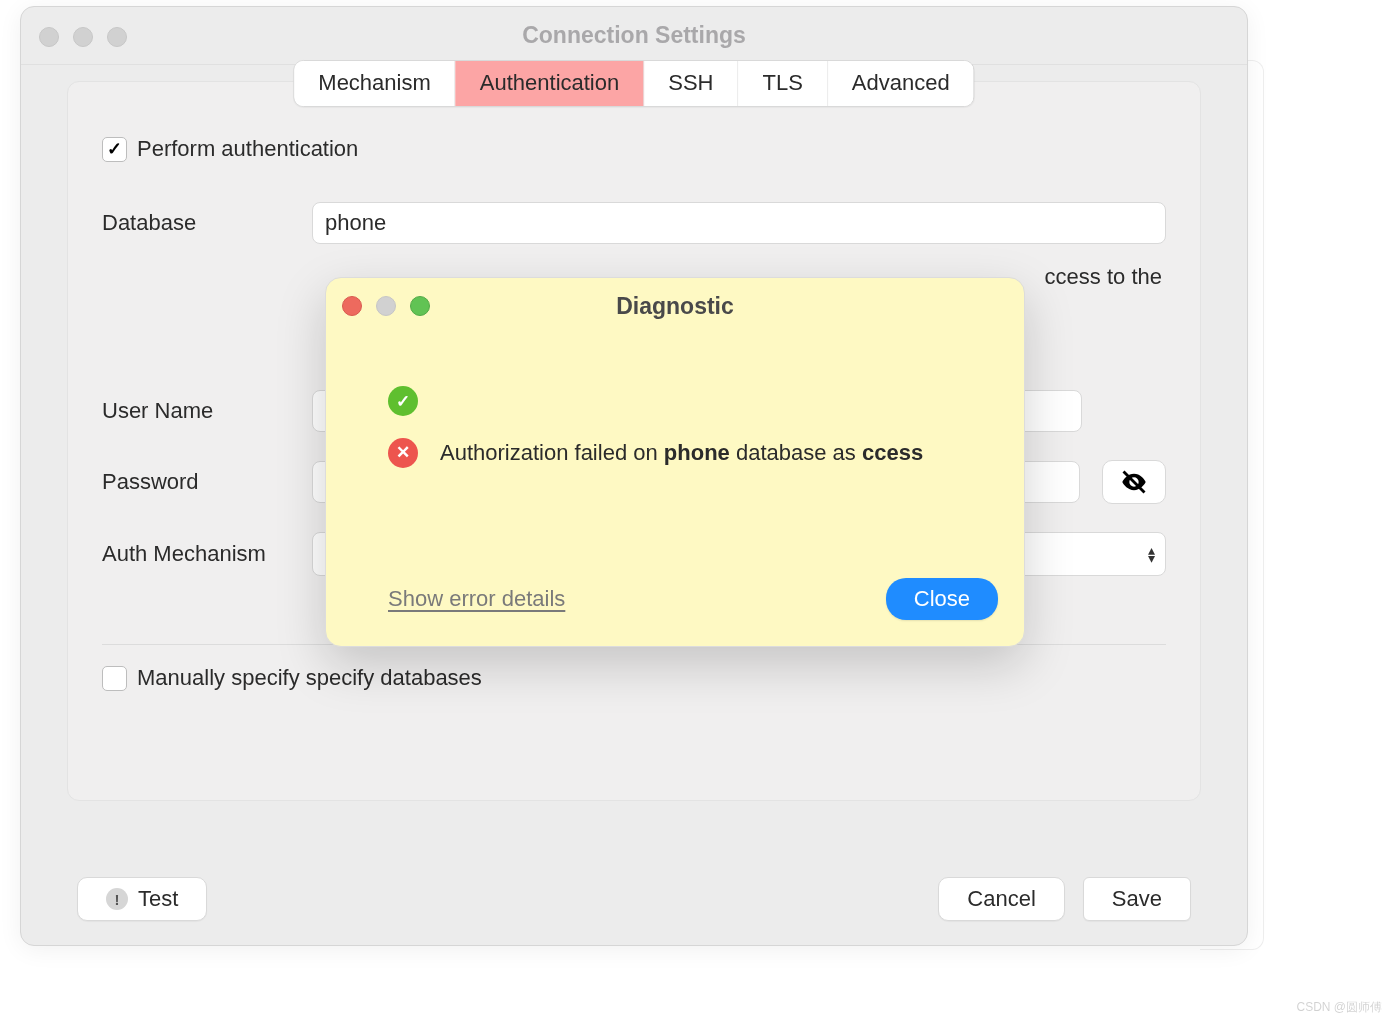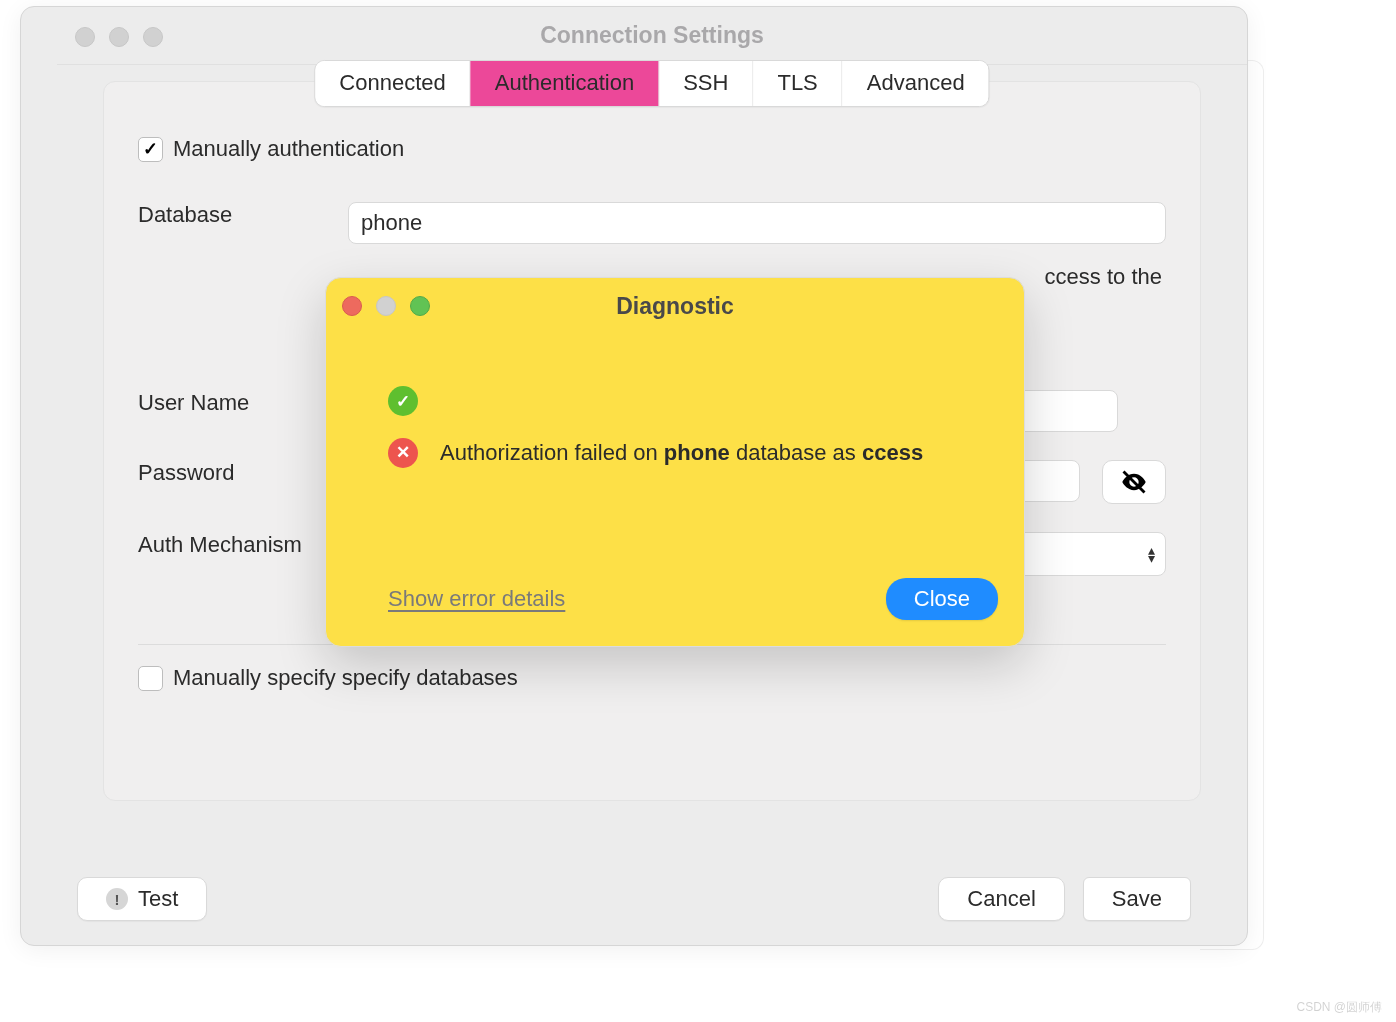--- a/index.html
+++ b/index.html
@@ -1,33 +1,33 @@
 <!DOCTYPE html>
 <html><head>
   <meta charset="utf-8">
   <style>
     * { box-sizing: border-box; margin: 0; padding: 0; font-family: -apple-system, BlinkMacSystemFont, "Helvetica Neue", sans-serif; }
     body { background: #fff; width: 1396px; height: 1022px; position: relative; overflow: hidden; color: #2b2b2b; }
 
-    .main-window { position: absolute; left: 20px; top: 6px; width: 1228px; height: 940px; background: #ececec; border: 1px solid #d6d6d6; border-radius: 14px; box-shadow: 0 4px 24px rgba(0,0,0,.06); padding-left: 36px; }
+    .main-window { position: absolute; left: 20px; top: 6px; width: 1228px; height: 940px; background: #ececec; border: 1px solid #d6d6d6; border-radius: 14px; box-shadow: 0 4px 24px rgba(0,0,0,.06); }
     .titlebar { height: 58px; display: flex; align-items: center; position: relative; border-bottom: 1px solid #e0e0e0; }
     .traffic { position: absolute; left: 18px; top: 20px; display: flex; gap: 14px; }
     .traffic .dot { width: 20px; height: 20px; border-radius: 50%; background: #d1d1d1; border: 1px solid #c7c7c7; }
     .win-title { flex: 1; text-align: center; font-size: 23px; font-weight: 700; color: #a9a8aa; }
 
     .panel { margin: 16px 46px 0 46px; background: #f0efef; border: 1px solid #e3e3e3; border-radius: 12px; padding: 0 0 28px 0; height: 720px; position: relative; }
 
     .tabbar { position: absolute; top: -22px; left: 50%; transform: translateX(-50%); display: flex; background: #fff; border: 1px solid #d9d9d9; border-radius: 10px; overflow: hidden; box-shadow: 0 1px 1px rgba(0,0,0,.04); }
     .tab { padding: 9px 24px 10px 24px; font-size: 22px; color: #2b2b2b; border-right: 1px solid #e5e5e5; background: #fff; white-space: nowrap; }
     .tab:last-child { border-right: none; }
-    .tab.active { background: #ec4899; }
+    .tab.active { background: #fca5a5; }
 
     .panel-inner { padding: 54px 34px 0 34px; }
 
-    .row { display: flex; align-items: flex-start; margin-top: 28px; }
+    .row { display: flex; align-items: center; margin-top: 28px; }
     .row .label { width: 210px; font-size: 22px; color: #2b2b2b; }
 
     .chk { display: flex; align-items: center; gap: 10px; font-size: 22px; }
     .box { width: 25px; height: 25px; border-radius: 5px; border: 1px solid #bdbdbd; background: #fff; display: flex; align-items: center; justify-content: center; font-size: 18px; font-weight: 800; color: #000; }
 
     .textfield { flex: 1; height: 42px; background: #fff; border: 1px solid #d9d9d9; border-radius: 8px; padding: 4px 12px; font-size: 22px; display: flex; align-items: center; }
     .textfield.narrow { max-width: 770px; }
 
     .helper { margin-left: 210px; font-size: 22px; color: #2b2b2b; line-height: 1.55; margin-top: 16px; }
 
@@ -41,21 +41,21 @@
 
     .hr { height: 1px; background: #dcdcdc; margin: 68px 0 20px 0; }
 
     .footer { position: absolute; left: 0; right: 0; bottom: 24px; padding: 0 56px; display: flex; align-items: center; }
     .btn { height: 44px; background: #fff; border: 1px solid #d9d9d9; border-radius: 10px; padding: 0 28px; font-size: 22px; display: flex; align-items: center; gap: 10px; box-shadow: 0 1px 1px rgba(0,0,0,.04); }
     .btn .excl { width: 22px; height: 22px; border-radius: 50%; background: #d6d6d6; display: flex; align-items: center; justify-content: center; font-size: 15px; font-weight: 700; color: #555; }
     .footer .spacer { flex: 1; }
     .btn + .btn.right { margin-left: 18px; border-radius: 6px; }
 
     
-    .dialog { position: absolute; left: 304px; top: 270px; width: 700px; height: 370px; background: #fde047; border: 1px solid #dcdcdc; border-radius: 16px; box-shadow: 0 18px 50px rgba(0,0,0,.18); }
+    .dialog { position: absolute; left: 304px; top: 270px; width: 700px; height: 370px; background: #fef9c3; border: 1px solid #dcdcdc; border-radius: 16px; box-shadow: 0 18px 50px rgba(0,0,0,.18); }
     .dlg-title { height: 56px; display: flex; align-items: center; position: relative; }
     .dlg-traffic { position: absolute; left: 16px; top: 18px; display: flex; gap: 14px; }
     .dlg-dot { width: 20px; height: 20px; border-radius: 50%; }
     .dlg-dot.close { background: #ed6a5e; border: 1px solid #d95b50; }
     .dlg-dot.min { background: #d1d1d1; border: 1px solid #c6c6c6; }
     .dlg-dot.max { background: #61c354; border: 1px solid #53aa48; }
     .dlg-title-text { flex: 1; text-align: center; font-size: 23px; font-weight: 700; color: #49494a; }
 
     .dlg-body { padding: 52px 34px 0 62px; }
     .dlg-row { display: flex; align-items: center; gap: 22px; font-size: 22px; margin-bottom: 22px; }
@@ -81,31 +81,31 @@
     <div class="traffic">
       <div class="dot"></div>
       <div class="dot"></div>
       <div class="dot"></div>
     </div>
     <div class="win-title">Connection Settings</div>
   </div>
 
   <div class="panel">
     <div class="tabbar">
-      <div class="tab">Connected</div>
+      <div class="tab">Mechanism</div>
       <div class="tab active">Authentication</div>
       <div class="tab">SSH</div>
       <div class="tab">TLS</div>
       <div class="tab">Advanced</div>
     </div>
 
     <div class="panel-inner">
       <div class="chk first">
         <div class="box">✓</div>
-        <span>Manually authentication</span>
+        <span>Perform authentication</span>
       </div>
 
       <div class="row" style="margin-top:40px;">
         <div class="label">Database</div>
         <div class="textfield">
           <span>phone</span>
         </div>
       </div>
       <div class="helper" style="text-align:right; padding-right:4px;">
         <span>ccess to the</span>

